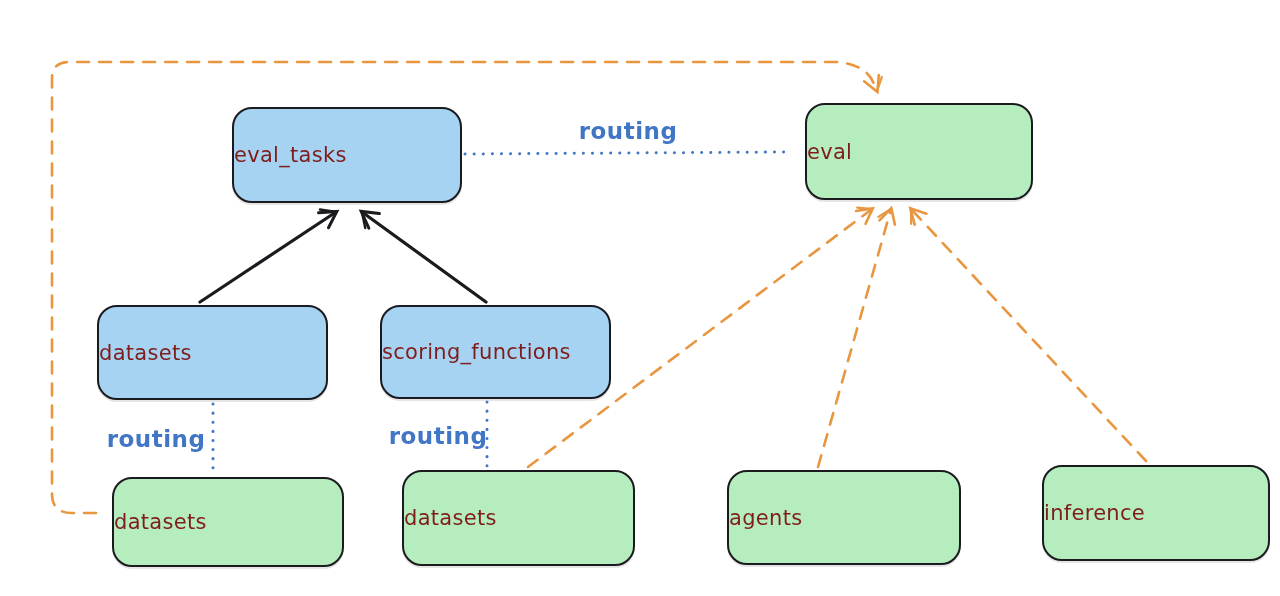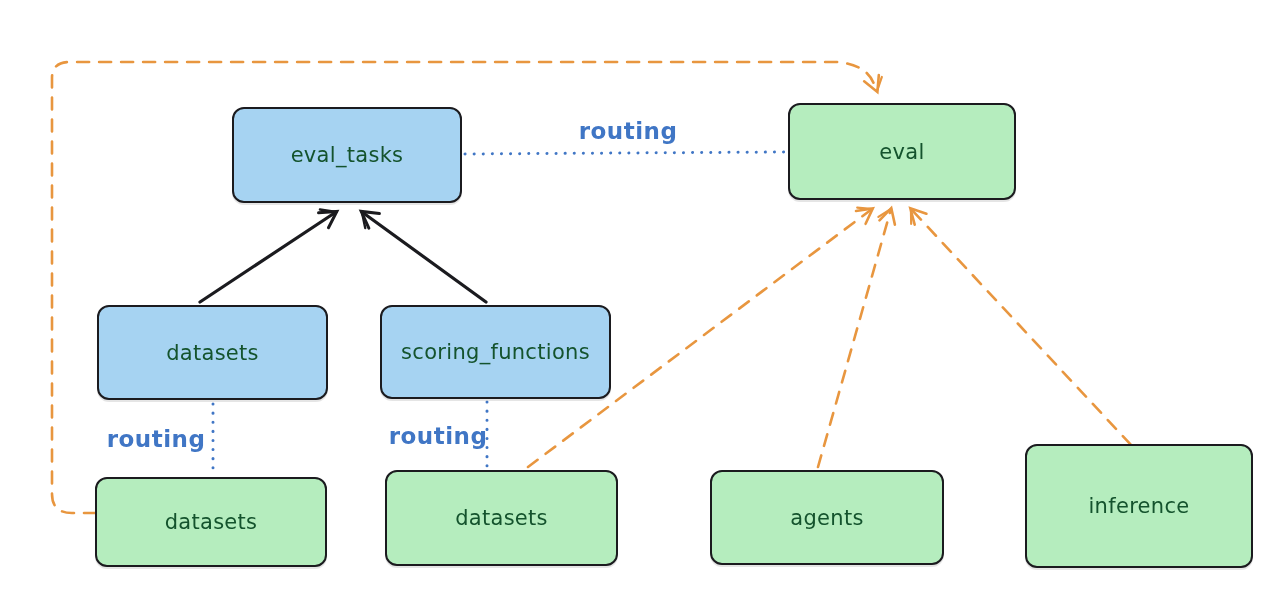--- a/index.html
+++ b/index.html
@@ -8,29 +8,29 @@
     width:1280px;height:596px;
     background:#ffffff;
     overflow:hidden;
     font-family:"DejaVu Sans","Liberation Sans",sans-serif;
   }
   .connector-layer{position:absolute;left:0;top:0;width:1280px;height:596px;}
   .node{
     position:absolute;
     box-sizing:border-box;
     border:2.5px solid #1b1b1f;
-    border-radius:12px;
-    display:flex;align-items:center;justify-content:center;
-    color:#14532d;
+    border-radius:20px;
+    display:flex;align-items:center;
+    color:#7f1d1d;
     font-size:21px;
     letter-spacing:0.3px;
     box-shadow:0 2px 0 rgba(180,180,180,0.35);
   }
   .node.blue{background:#a6d3f2;}
-  .node.green{background:#b5edbe;}
+  .node.green{background:#b5edbe;margin-left:17px;}
   .edge-label{
     position:absolute;
     transform:translateX(-50%);
     color:#4076c5;
     font-weight:700;
     font-size:23px;
     letter-spacing:0.5px;
     white-space:nowrap;
   }
 </style>
@@ -85,21 +85,21 @@
   </div>
 
   <div class="node green" style="left:385px;top:470px;width:233px;height:96px">
     <span>datasets</span>
   </div>
 
   <div class="node green" style="left:710px;top:470px;width:234px;height:95px">
     <span>agents</span>
   </div>
 
-  <div class="node green" style="left:1025px;top:444px;width:228px;height:124px">
+  <div class="node green" style="left:1025px;top:465px;width:228px;height:96px">
     <span>inference</span>
   </div>
 
   <div class="edge-label" style="left:628px;top:118px">routing</div>
 
   <div class="edge-label" style="left:156px;top:426px">routing</div>
 
   <div class="edge-label" style="left:438px;top:423px">routing</div>
 
 </div>

